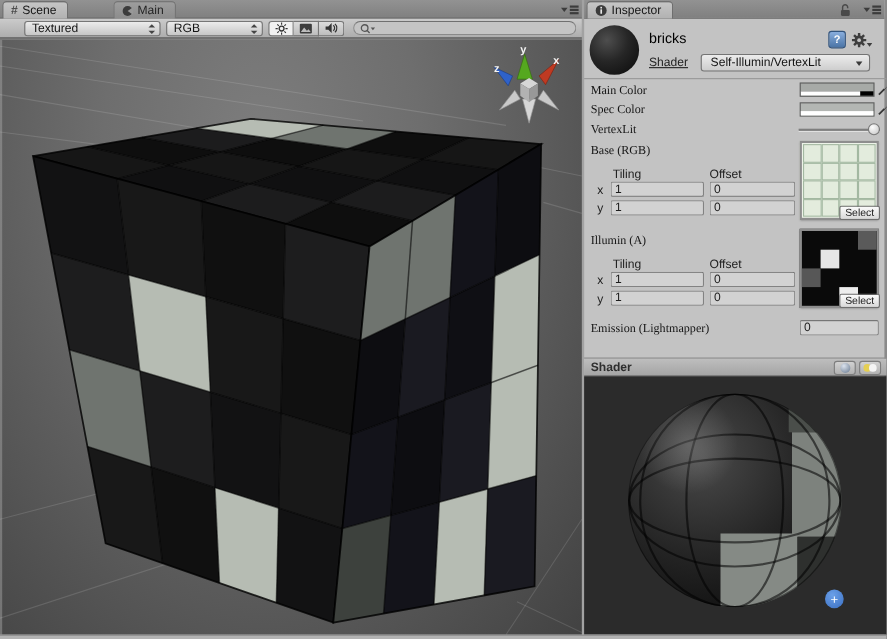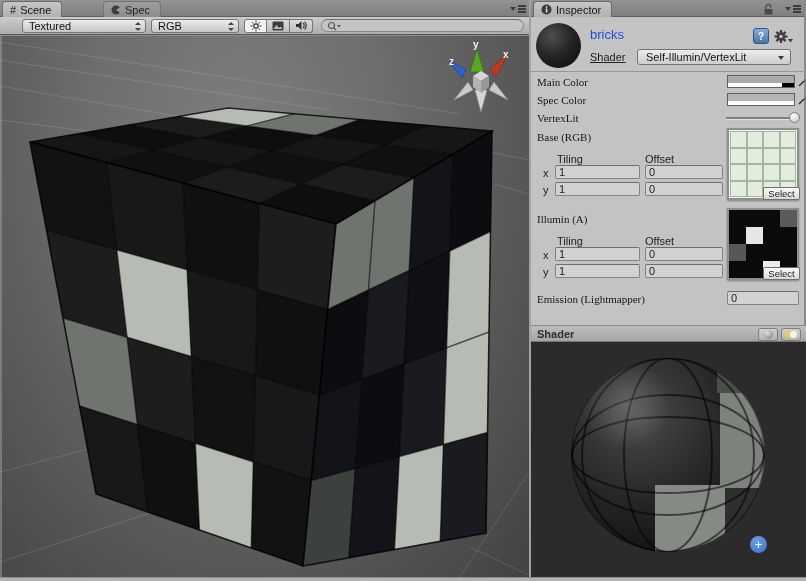--- a/index.html
+++ b/index.html
@@ -50,21 +50,21 @@
   
   .panel-divider { position:absolute; left:529px; top:0; width:2px; height:581px; background:#a2a2a2; }
   .bottom-strip { position:absolute; left:0; bottom:0; width:806px; height:4px; background:#b3b3b3; border-top:1px solid #8d8d8d; z-index:40; }
 
   
   .inspector-panel { position:absolute; left:531px; top:0; width:273px; height:581px; background:#c3c3c3; }
   .inspector-body { position:absolute; left:0; top:17px; width:275px; height:564px; }
   .insp-header { position:absolute; left:0; top:0; width:275px; height:55px; border-bottom:1px solid #979797; }
   .mat-thumb { position:absolute; left:5px; top:6px; width:45px; height:45px; border-radius:50%;
                background:radial-gradient(circle at 35% 30%, #4e4e4e 0%, #262626 45%, #0c0c0c 95%); }
-  .mat-name { position:absolute; left:59px; top:10px; font-size:13px; color:#1d4ed8; }
+  .mat-name { position:absolute; left:59px; top:10px; font-size:13px; color:#000000; }
   .shader-label { position:absolute; left:59px; top:34px; color:#222;text-decoration:underline; }
   .shader-dd { position:absolute; left:106px; top:32px; width:154px; height:16px; border:1px solid #747474;
                border-radius:3px; background:linear-gradient(#ececec,#cdcdcd);
                display:flex; align-items:center; padding-left:8px; color:#141414; }
   .shader-dd .chev { position:absolute; right:6px; top:6px; border-left:3.5px solid transparent; border-right:3.5px solid transparent; border-top:4.5px solid #3a3a3a; }
   .help-btn { position:absolute; left:222px; top:11px; width:16px; height:16px; border-radius:3px;
               background:linear-gradient(#89aede,#4a74a6); border:1px solid #31537d; color:#fff;
               font-weight:bold; font-size:10px; display:flex; align-items:center; justify-content:center; }
   .gear-btn { position:absolute; left:242px; top:11px; width:20px; height:17px; }
 
@@ -112,21 +112,21 @@
     <div class="tabbar">
       <div class="tab active" style="left:2px;">
         <span style="color:#4d4d4d;font-weight:bold;">#</span>
         <span>Scene</span>
       </div>
       <div class="tab inactive" style="left:103px;">
         <svg width="10" height="10">
           <circle cx="5" cy="5" r="4.5" fill="#3c3c3c"></circle>
           <polygon points="5,5 10,1.5 10,8.5" fill="#989898"></polygon>
         </svg>
-        <span>Spec</span>
+        <span>Main</span>
       </div>
       <div class="panel-menu" style="right:3px;">
         <span class="tri"></span>
           <span class="bars">
             <i></i>
             <i></i>
             <i></i>
           </span>
       </div>
     </div>

